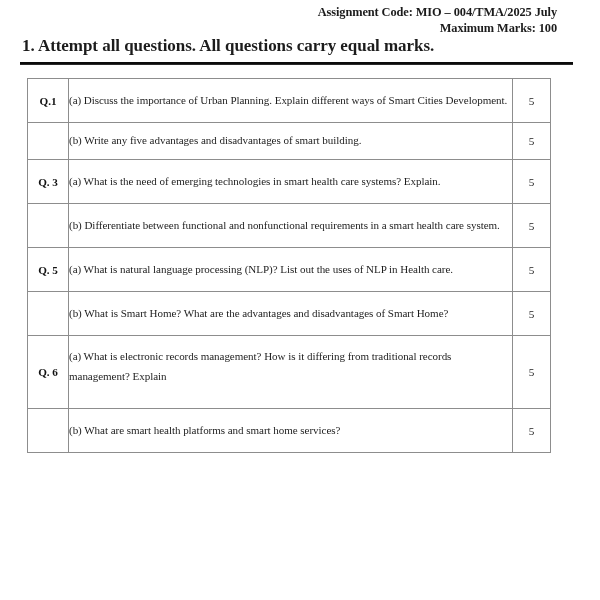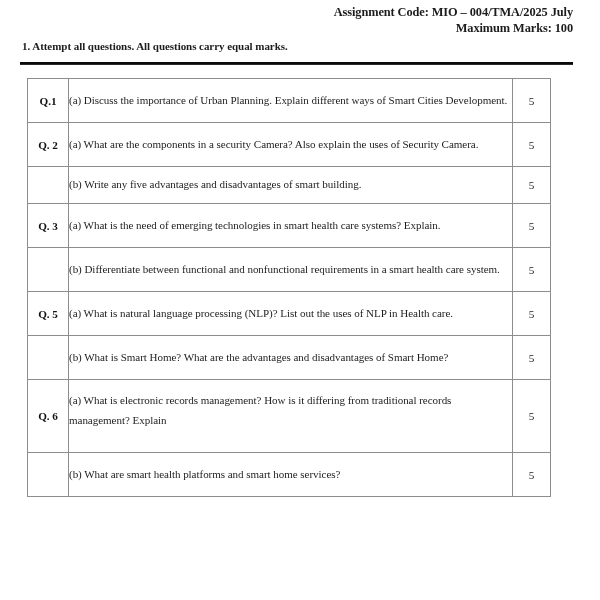--- a/index.html
+++ b/index.html
@@ -20,38 +20,38 @@
     width: 600px;
     height: 600px;
     position: relative;
     box-sizing: border-box;
   }
 
   
   .doc-header {
     position: absolute;
     top: 4px;
-    left: 20px;
+    left: 4px;
     width: 553px;
     text-align: right;
   }
   .doc-header .hline {
     font-weight: bold;
     font-size: 12.4px;
     line-height: 16px;
     letter-spacing: -0.1px;
     white-space: nowrap;
   }
 
   .instruction {
     position: absolute;
     top: 39px;
     left: 22px;
     font-weight: bold;
-    font-size: 11px;
+    font-size: 17px;
     line-height: 14px;
     letter-spacing: -0.05px;
     white-space: nowrap;
   }
 
   .rule {
     position: absolute;
     top: 62px;
     left: 20px;
     width: 553px;
@@ -136,25 +136,20 @@
       </colgroup>
       <tbody>
 
         <tr class="r-tall">
           <td class="qno">Q.1</td>
           <td class="qtext">(a) Discuss the importance of Urban Planning. Explain different ways of Smart Cities Development.</td>
           <td class="marks">5</td>
         </tr>
 
 
-        <tr class="r-tall">
-          <td class="qno">Q. 2</td>
-          <td class="qtext">(a) What are the components in a security Camera? Also explain the uses of Security Camera.</td>
-          <td class="marks">5</td>
-        </tr>
 
         <tr class="r-short">
           <td class="qno"></td>
           <td class="qtext">(b) Write any five advantages and disadvantages of smart building.</td>
           <td class="marks">5</td>
         </tr>
 
         <tr class="r-tall">
           <td class="qno">Q. 3</td>
           <td class="qtext">(a) What is the need of emerging technologies in smart health care systems? Explain.</td>

